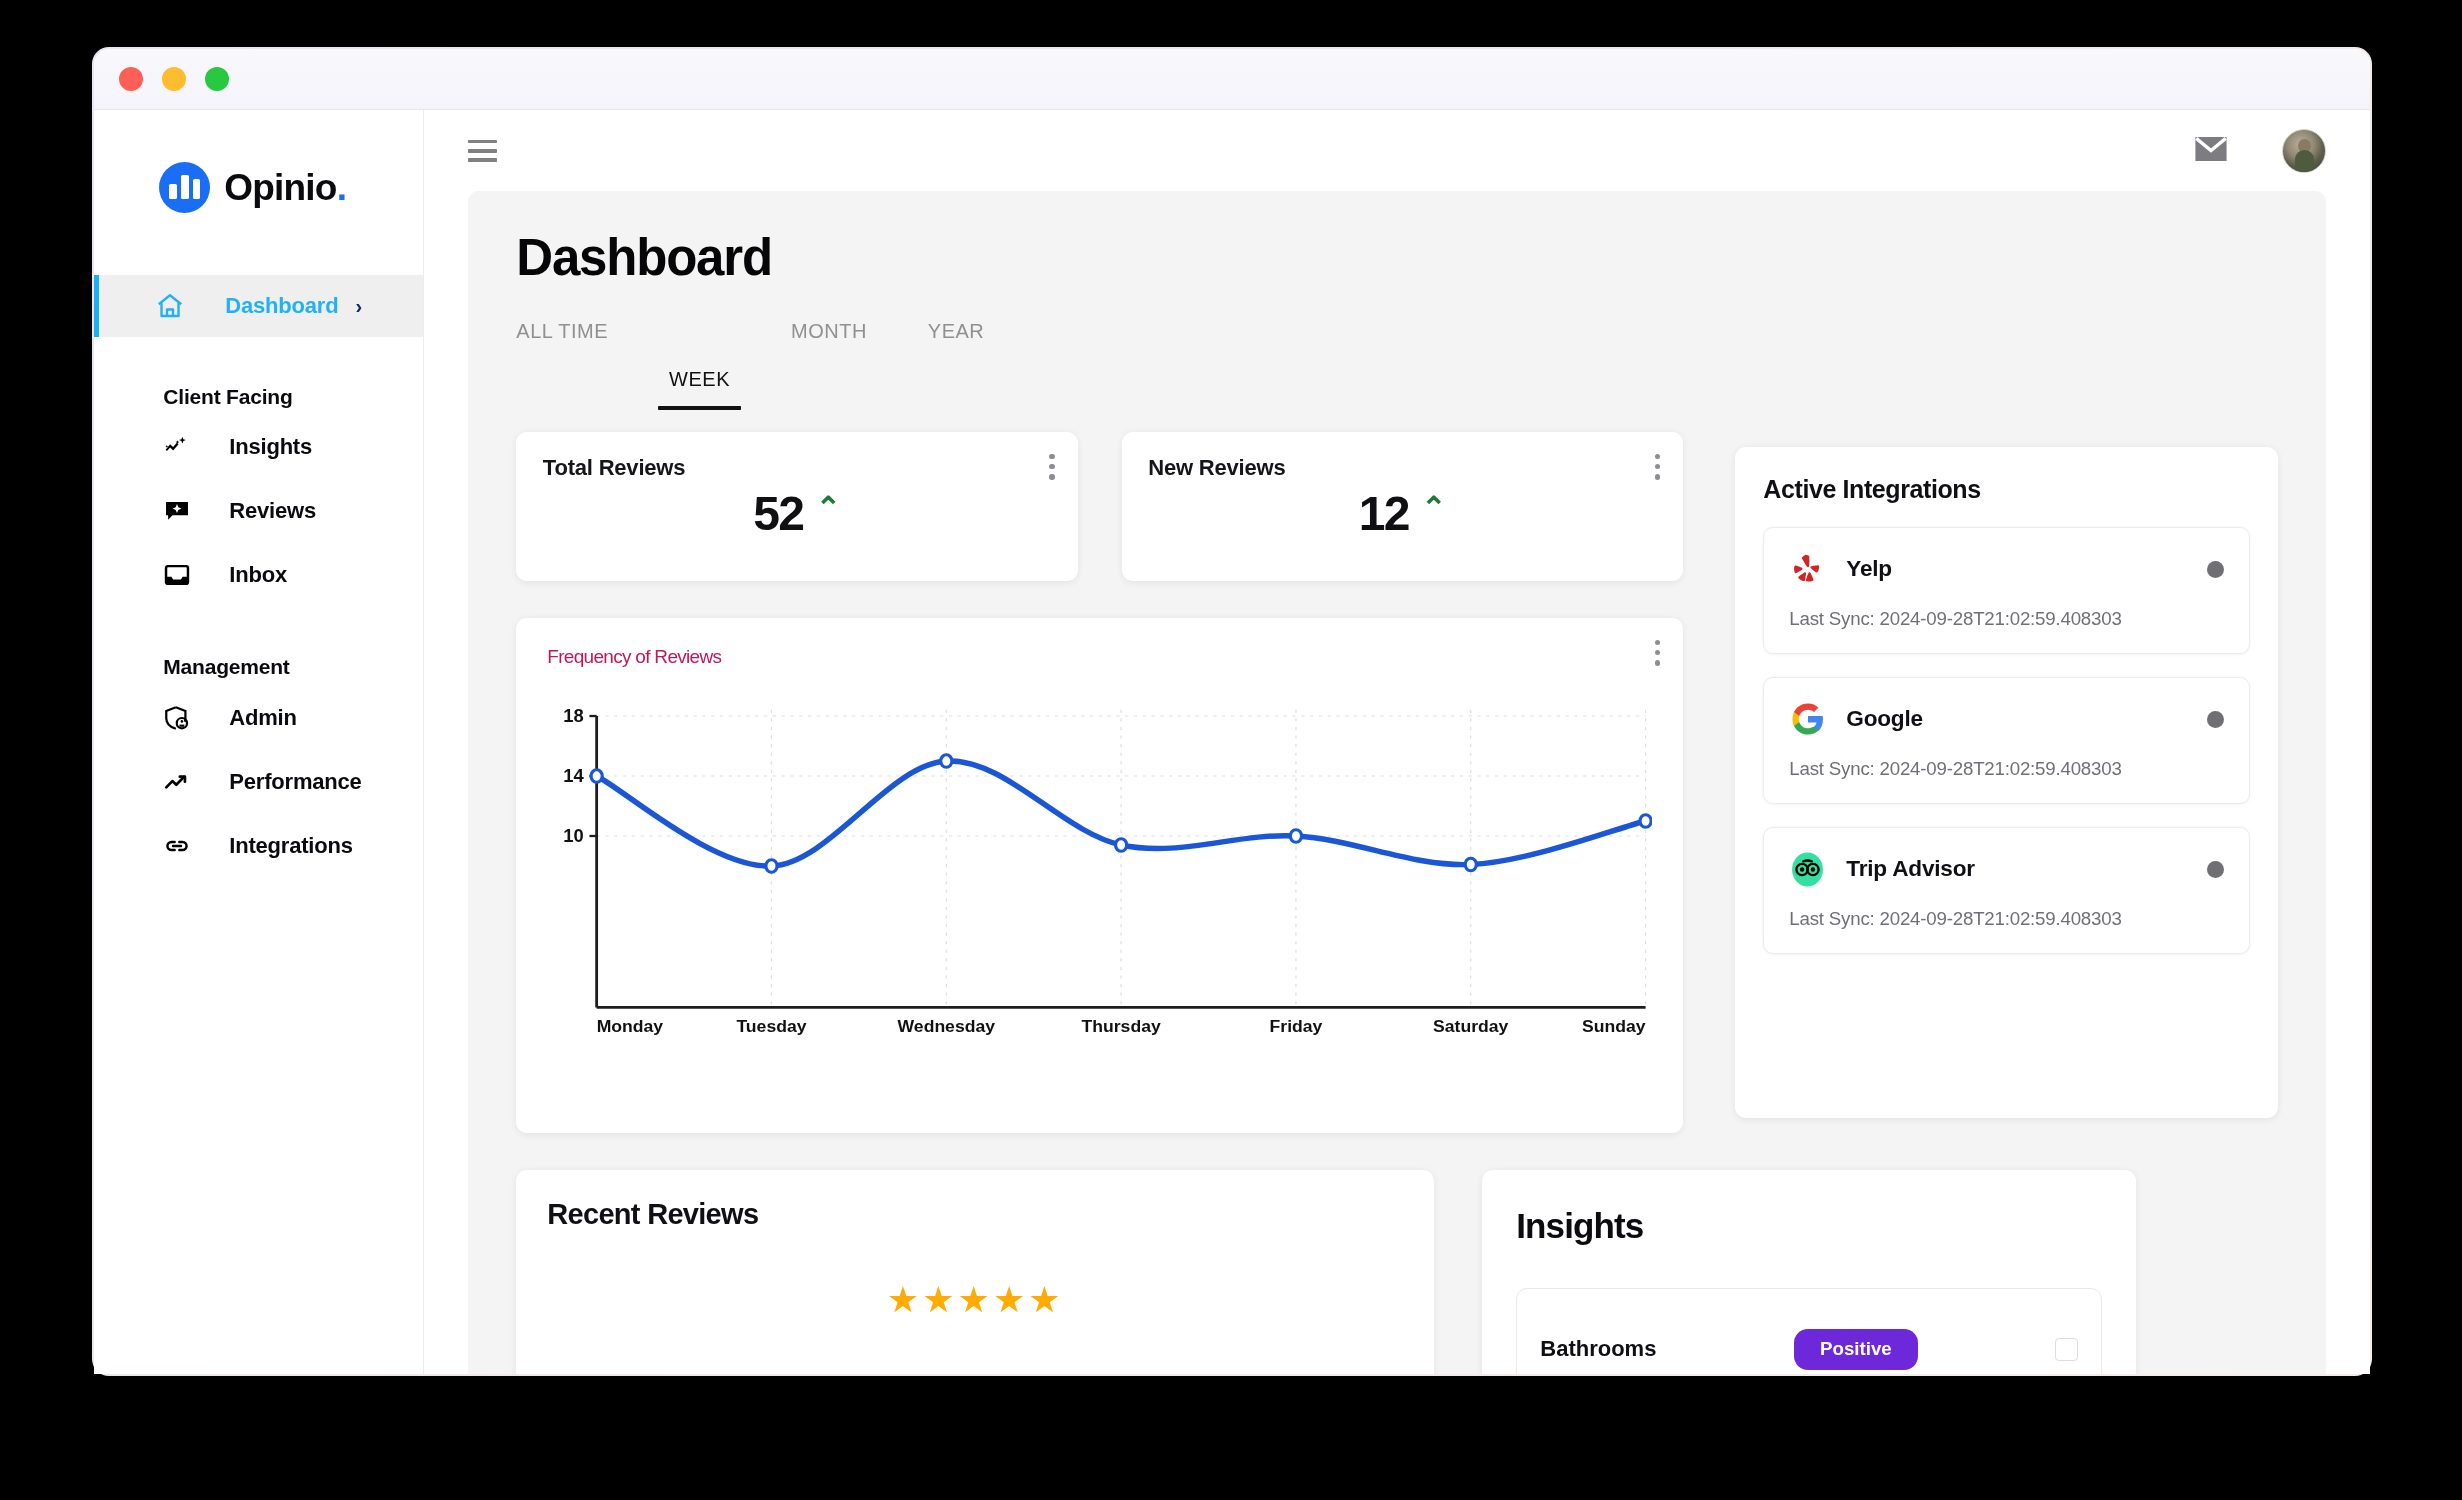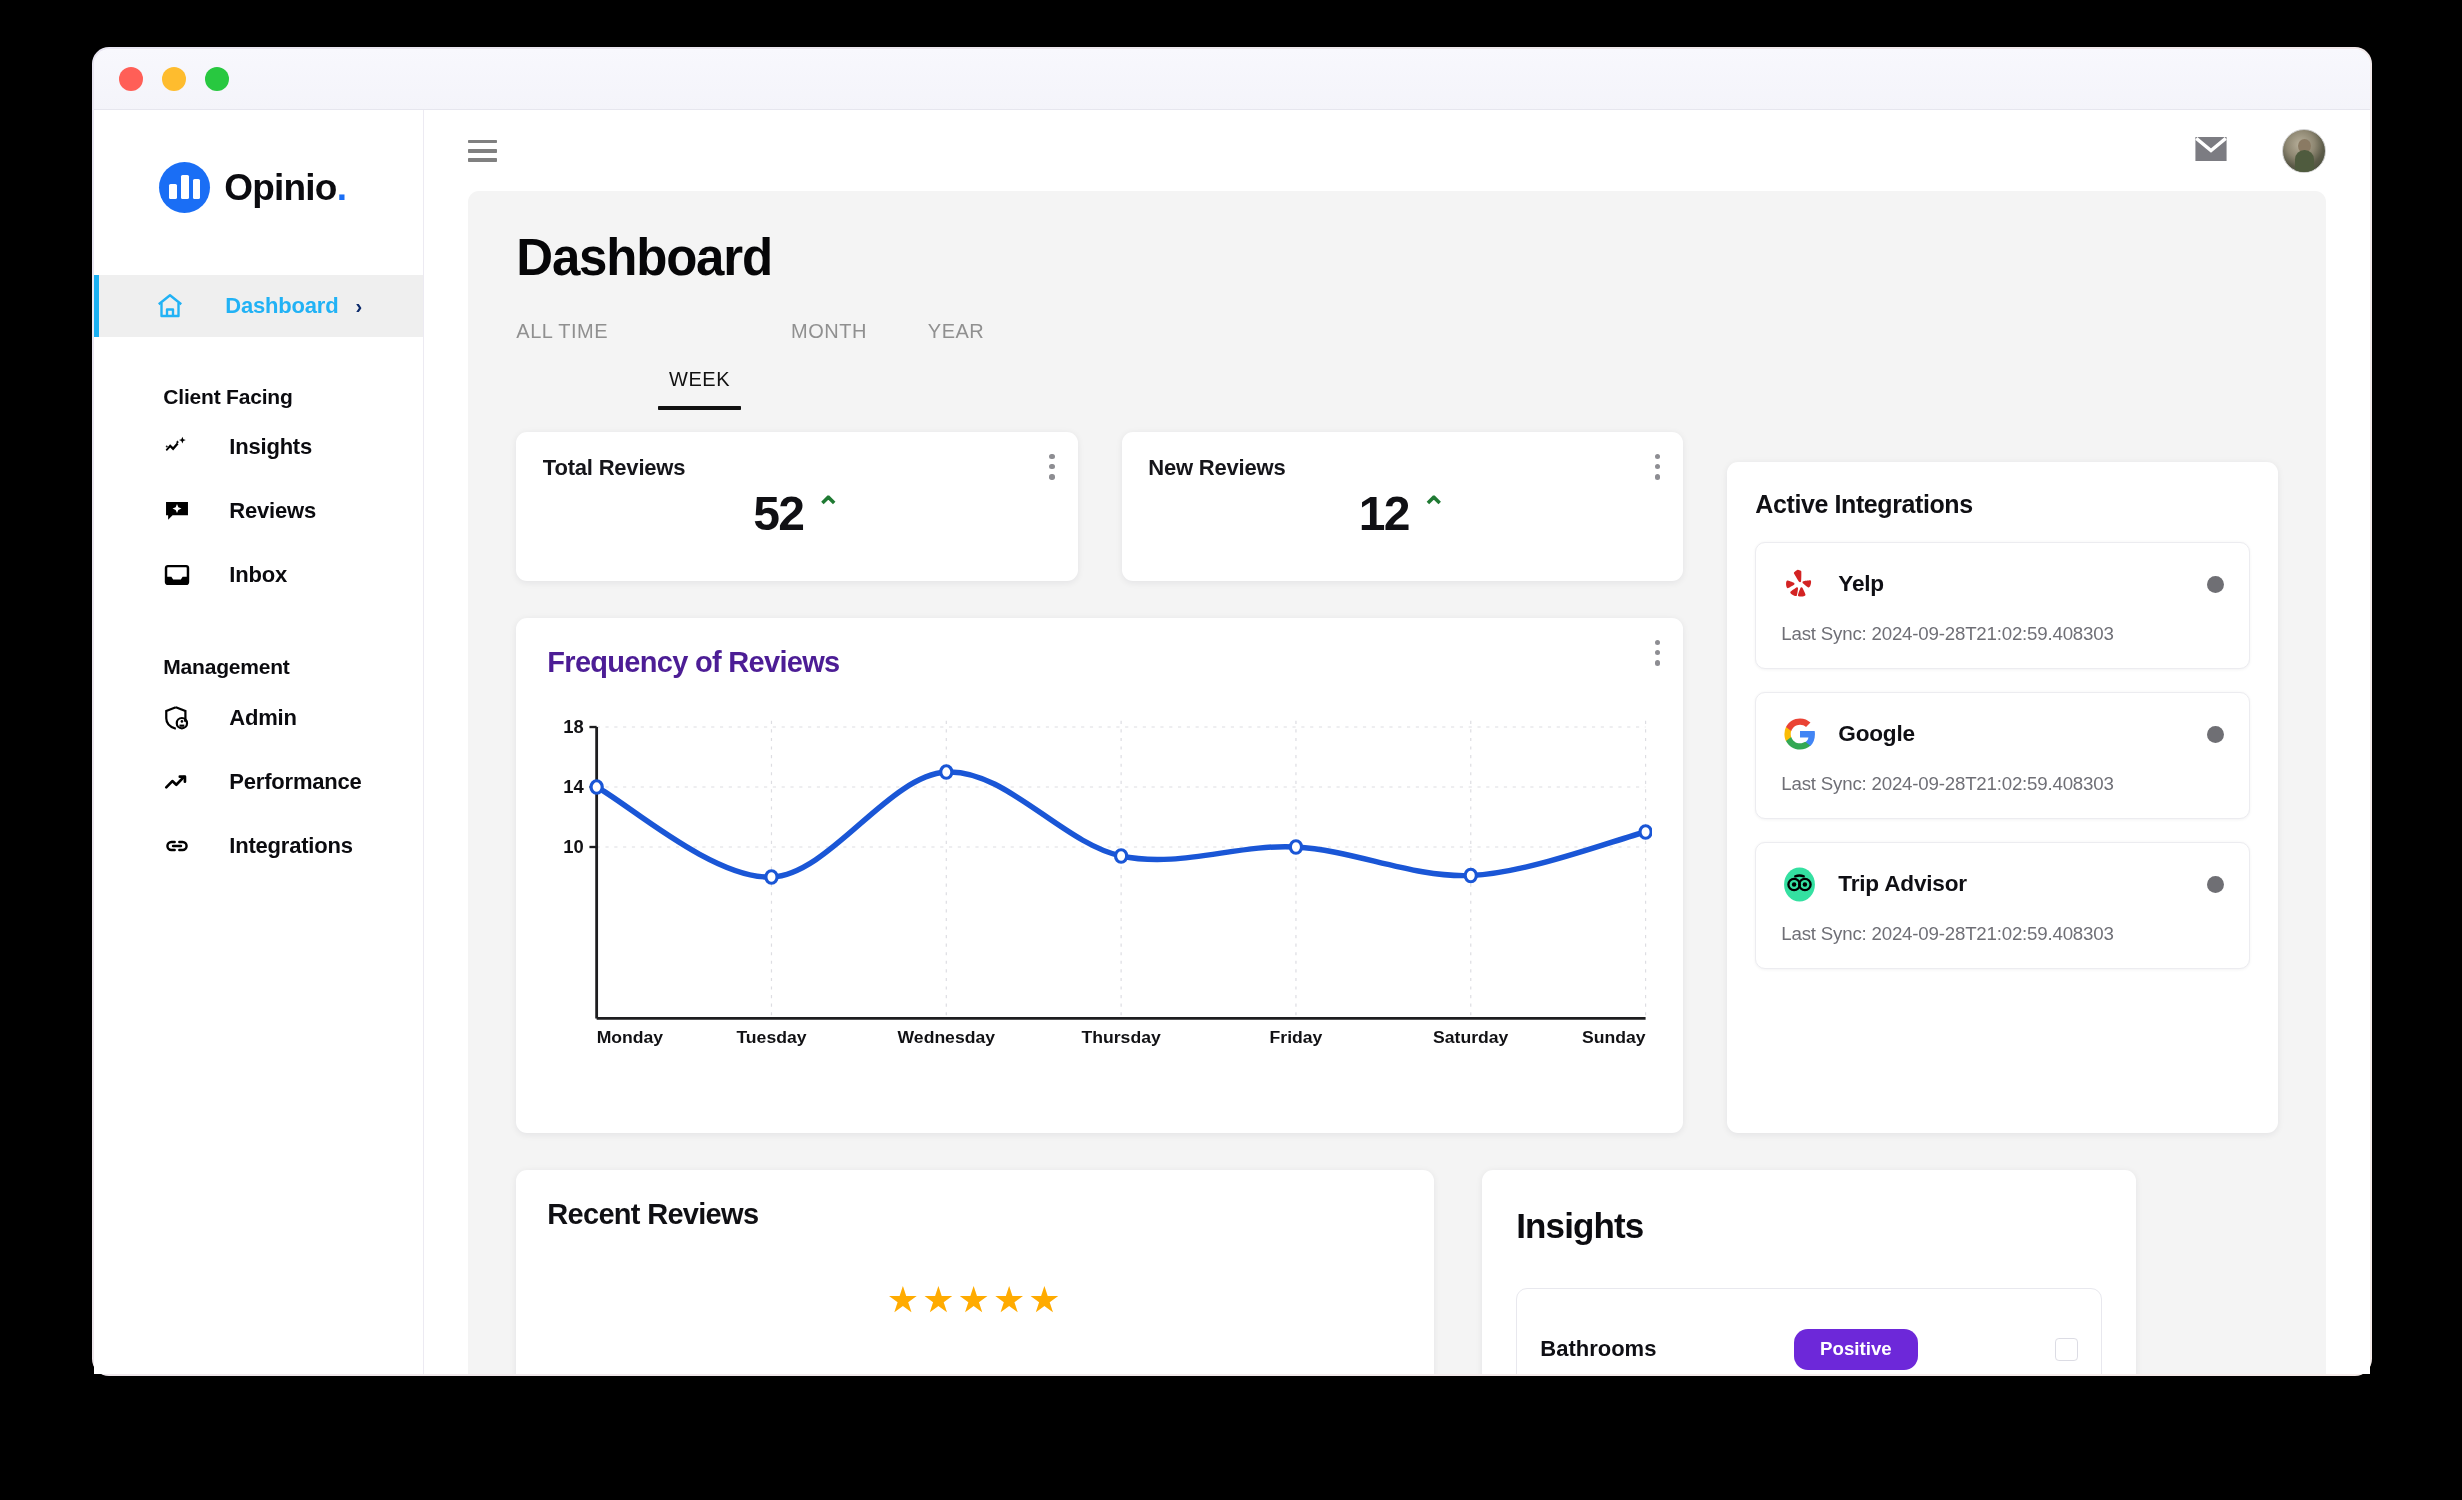--- a/index.html
+++ b/index.html
@@ -138,40 +138,40 @@
     font-size: 20px; letter-spacing: 0.5px; color:#909090; font-weight:400;
     padding: 0 0 18.7px 0; margin-right: 61px; position: relative; cursor:pointer;
   }
   .tab.active { color:#111; font-weight:400;margin-top:48px; }
   .tab.active::after{
     content:""; position:absolute; left:-11px; right:-11px; bottom:0;
     height: 3.9px; background:#111; border-radius:0.8px;
   }
 
   
-  #row1 { display:flex; gap: 4px; margin-top: 22px; align-items: flex-end; }
+  #row1 { display:flex; gap: 12px; margin-top: 22px; align-items: center; }
   #col-left { width: 1167px; flex: 0 0 1167px; }
   #col-right { flex:1; margin-left: 40px; }
 
   .card { background:#fff; border-radius: 11px; box-shadow: 0 1.6px 7.8px rgba(20,20,40,0.07); }
 
   #stat-row { display:flex; gap: 44px; }
   .stat-card { flex:1; height: 149px; padding: 23px 26.5px 0 26.5px; position:relative; }
   .stat-title { font-size: 22px; font-weight: 700; color:#15151a; letter-spacing:-0.2px; }
   .kebab { position:absolute; right: 23px; top: 22px; display:flex; flex-direction:column; gap:4.7px; cursor:pointer; }
   .kebab i { display:block; width:5.4px; height:5.4px; border-radius:50%; background:#8d8d92; }
   .stat-value-wrap {
     display:flex; align-items:flex-start; justify-content:center; gap: 12.5px; margin-top: 9.3px;
   }
   .stat-value { font-size: 48px; font-weight: 700; color:#101014; letter-spacing:-1.6px; line-height:1; }
   .stat-trend { color:#1f7a33; font-size: 30px; line-height: 1; font-weight:600; margin-top: 3.1px; }
 
   
   #chart-card { margin-top: 37px; height: 515px; padding: 28px 31px 0 31px; position:relative; }
-  #chart-title { font-size: 29px; font-weight: 700; color:#4c1d95; letter-spacing:-0.7px; }
+  #chart-title { font-size: 19px; font-weight: 400; color:#be185d; letter-spacing:-0.7px; }
   #plot-area { position:relative; margin-top: 34px; height: 335px; }
   #plot-svg { display:block; width: 100%; height: 100%; }
 
   
   #integrations-card { padding: 28px 28px 31px 28px; height: 671px; }
   #integrations-title { font-size: 25px; font-weight: 700; color:#101014; letter-spacing:-0.4px; }
   .integration {
     margin-top: 23px;
     border: 0.8px solid #ececf0; border-radius: 10px;
     padding: 23px 25px 23px 25px;

